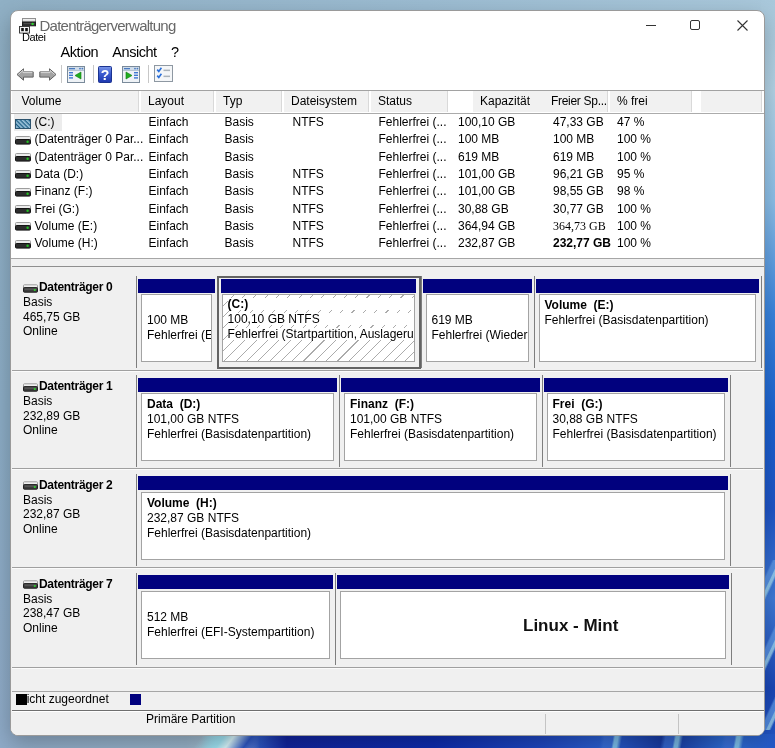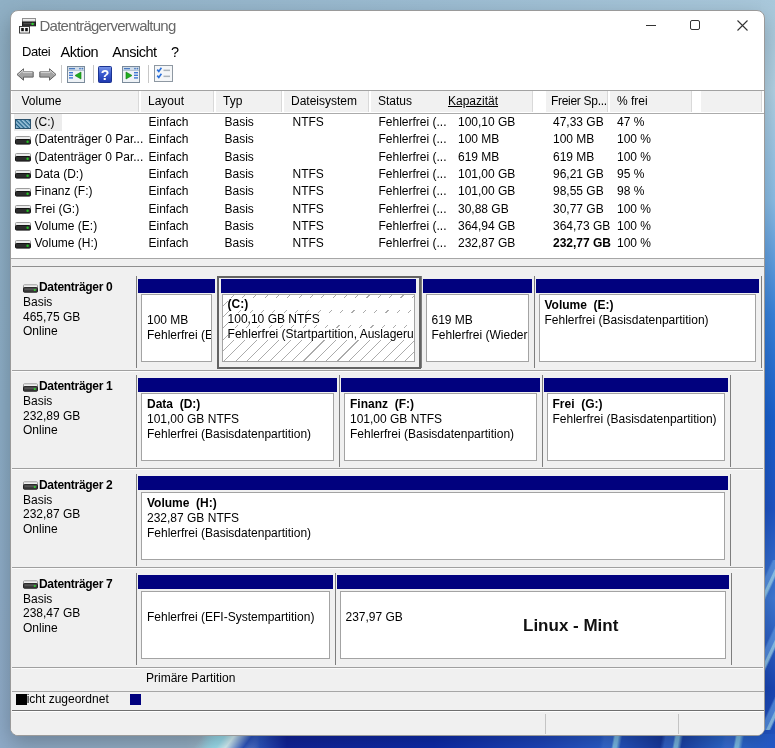--- a/index.html
+++ b/index.html
@@ -52,21 +52,21 @@
 <rect x="2.2" y="11" width="2.6" height="3.2" fill="#111"></rect>
 <rect x="6.2" y="11" width="2.6" height="3.2" fill="#111"></rect>
 <rect x="1.5" y="15" width="8" height="0.8" fill="#b9b9b9"></rect>
 </svg>
 <div class="t" style="left:28.5px;top:7px;font-size:15px;line-height:16px;letter-spacing:-0.75px;color:#686868;">Datenträgerverwaltung</div>
 <div style="position:absolute;left:635px;top:14px;width:10px;height:1px;background:#333;"></div>
 <div style="position:absolute;left:679px;top:9px;width:10px;height:10px;border:1px solid #333;border-radius:2px;"></div>
 <svg style="position:absolute;left:726px;top:9px" width="11" height="11" viewBox="0 0 11 11">
 <path d="M0.5,0.5 L10.5,10.5 M10.5,0.5 L0.5,10.5" stroke="#333" stroke-width="1.1" fill="none"></path>
     </svg>
-<div class="t" style="left:11px;top:33px;font-size:13px;line-height:16px;letter-spacing:-0.45px;">Datei</div>
+<div class="t" style="left:11px;top:18px;font-size:11px;line-height:16px;letter-spacing:-0.45px;">Datei</div>
 <div class="t" style="left:49.6px;top:33px;font-size:14.5px;line-height:16px;letter-spacing:-0.45px;">Aktion</div>
 <div class="t" style="left:101.3px;top:33px;font-size:14.5px;line-height:16px;letter-spacing:-0.45px;">Ansicht</div>
 <div class="t" style="left:160px;top:33px;font-size:14.5px;line-height:16px;letter-spacing:-0.45px;">?</div>
 <svg style="position:absolute;left:4.5px;top:57px" width="18" height="13" viewBox="0 0 18 13">
       <g>
         <path d="M1,6.5 L7.5,0.8 L7.5,3.9 L17.2,3.9 L17.2,9.1 L7.5,9.1 L7.5,12.2 Z" fill="#a3a3a3" stroke="#606060" stroke-width="1"></path>
         <path d="M2.4,6.4 L7,2.4 L7,4.6 L16.4,4.6" fill="none" stroke="#d8d8d8" stroke-width="1"></path>
       </g>
     </svg>
 <svg style="position:absolute;left:27.5px;top:57px" width="18" height="13" viewBox="0 0 18 13">
@@ -120,21 +120,21 @@
 <rect x="9.5" y="4.6" width="6.5" height="1.5" fill="#aab2ba"></rect>
 <rect x="9.5" y="10.6" width="6.5" height="1.5" fill="#aab2ba"></rect>
 </svg>
 <div style="position:absolute;left:0;top:78.5px;width:753px;height:1px;background:#a2a2a2;"></div>
 <div style="position:absolute;left:0;top:79.5px;width:753px;height:23px;background:#fff;">
 <div class="hcell" style="left:0.5px;width:127.5px;padding-left:10px;">Volume</div>
 <div class="hcell" style="left:130px;width:73px;padding-left:7px;">Layout</div>
 <div class="hcell" style="left:205px;width:66px;padding-left:7px;">Typ</div>
 <div class="hcell" style="left:273px;width:85px;padding-left:7px;">Dateisystem</div>
 <div class="hcell" style="left:360px;width:77px;padding-left:7px;">Status</div>
-<div class="hcell" style="left:430px;width:92px;padding-left:7px;text-decoration:underline;">Kapazität</div>
+<div class="hcell" style="left:462px;width:92px;padding-left:7px;">Kapazität</div>
 <div class="hcell" style="left:535px;width:62px;padding-left:5px;letter-spacing:-0.3px;">Freier Sp...</div>
 <div class="hcell" style="left:599px;width:82px;padding-left:7px;">% frei</div>
 <div class="hcell" style="left:690px;width:61px;padding-left:7px;"></div>
 </div>
 <div style="position:absolute;left:0;top:101.5px;width:753px;height:1px;background:#ababab;"></div>
 <div style="position:absolute;left:3px;top:102.5px;width:48px;height:17px;background:#ececec;"></div>
 <div style="position:absolute;left:4px;top:104.5px;width:16px;height:12px;"><svg width="16" height="12" viewBox="0 0 16 12">
         <defs>
           <pattern id="hb" width="3" height="3" patternUnits="userSpaceOnUse" patternTransform="rotate(45)">
             <rect width="3" height="3" fill="#9cc2da"></rect>
@@ -218,21 +218,21 @@
         <rect x="0.5" y="1.5" width="15" height="5" rx="1" fill="#ececec" stroke="#9d9d9d" stroke-width="1"></rect>
         <rect x="0.5" y="4.5" width="15" height="4.6" rx="1" fill="#2d2d2d" stroke="#141414" stroke-width="1"></rect>
         <circle cx="12.6" cy="6.8" r="1.2" fill="#22c122"></circle>
       </svg></div>
 <div class="t" style="left:23.5px;top:207.8px;">Volume (E:)</div>
 <div class="t" style="left:137.5px;top:207.8px;">Einfach</div>
 <div class="t" style="left:213.5px;top:207.8px;">Basis</div>
 <div class="t" style="left:281.5px;top:207.8px;">NTFS</div>
 <div class="t" style="left:367.5px;top:207.8px;">Fehlerfrei (...</div>
 <div class="t" style="left:447px;top:207.8px;">364,94 GB</div>
-<div class="t" style="left:542px;top:207.8px;">364,73 GB</div>
+<div class="t" style="left:542px;top:207.8px;font-family:Liberation Serif, serif;">364,73 GB</div>
 <div class="t" style="left:606px;top:207.8px;">100 %</div>
 <div style="position:absolute;left:4px;top:225.60000000000002px;width:16px;height:12px;"><svg width="16" height="12" viewBox="0 0 16 12">
         <rect x="0.5" y="1.5" width="15" height="5" rx="1" fill="#ececec" stroke="#9d9d9d" stroke-width="1"></rect>
         <rect x="0.5" y="4.5" width="15" height="4.6" rx="1" fill="#2d2d2d" stroke="#141414" stroke-width="1"></rect>
         <circle cx="12.6" cy="6.8" r="1.2" fill="#22c122"></circle>
       </svg></div>
 <div class="t" style="left:23.5px;top:225.10000000000002px;">Volume (H:)</div>
 <div class="t" style="left:137.5px;top:225.10000000000002px;">Einfach</div>
 <div class="t" style="left:213.5px;top:225.10000000000002px;">Basis</div>
 <div class="t" style="left:281.5px;top:225.10000000000002px;">NTFS</div>
@@ -301,20 +301,21 @@
 </div>
 <div class="bar" style="left:330px;top:366.5px;width:198.5px;"></div>
 <div class="pbody" style="left:333px;top:382.0px;width:192.5px;height:68px;">
 <div style="font-weight:bold;">Finanz&nbsp;&nbsp;(F:)</div>
 <div>101,00 GB NTFS</div>
 <div>Fehlerfrei (Basisdatenpartition)</div>
 </div>
 <div class="bar" style="left:532.5px;top:366.5px;width:184.5px;"></div>
 <div class="pbody" style="left:535.5px;top:382.0px;width:178.5px;height:68px;">
 <div style="font-weight:bold;">Frei&nbsp;&nbsp;(G:)</div>
+<div>30,88 GB NTFS</div>
 <div>Fehlerfrei (Basisdatenpartition)</div>
 </div>
 <div class="groove" style="left:1px;top:457px;width:751px;"></div>
 <div style="position:absolute;left:12px;top:467px;width:15px;height:11px;"><svg width="15" height="11" viewBox="0 0 15 11">
         <rect x="0.5" y="0.8" width="14" height="4.6" rx="0.8" fill="#f0f0f0" stroke="#9d9d9d" stroke-width="1"></rect>
         <rect x="0.5" y="3.6" width="14" height="4.6" rx="0.8" fill="#3c3c3c" stroke="#202020" stroke-width="1"></rect>
         <rect x="1.5" y="4.6" width="12" height="1" fill="#666"></rect>
         <circle cx="11.8" cy="6" r="1.1" fill="#2bd42b"></circle>
       </svg></div>
 <div class="t b" style="left:28px;top:466.5px;letter-spacing:-0.3px;">Datenträger 2</div>
@@ -335,29 +336,29 @@
         <circle cx="11.8" cy="6" r="1.1" fill="#2bd42b"></circle>
       </svg></div>
 <div class="t b" style="left:28px;top:565.5px;letter-spacing:-0.3px;">Datenträger 7</div>
 <div class="t" style="left:12px;top:580.5px;line-height:14.5px;">Basis<br>238,47 GB<br>Online</div>
 <div class="vl" style="left:125px;top:561.5px;height:92px;"></div>
 <div class="vl" style="left:323.5px;top:561.5px;height:92px;"></div>
 <div class="vl" style="left:720px;top:561.5px;height:92px;"></div>
 <div class="bar" style="left:127px;top:564px;width:194.5px;"></div>
 <div class="pbody" style="left:130px;top:579.5px;width:188.5px;height:68px;">
 <div>&nbsp;</div>
+<div>512 MB</div>
 <div>Fehlerfrei (EFI-Systempartition)</div>
 </div>
 <div class="bar" style="left:325.5px;top:564px;width:392.5px;"></div>
 <div class="pbody" style="left:328.5px;top:579.5px;width:386.5px;height:68px;">
 <div>&nbsp;</div>
-<div>237,97 GB</div>
 </div>
 <div class="groove" style="left:1px;top:655.5px;width:751px;"></div>
 <div style="position:absolute;left:512px;top:605px;font-size:17px;font-weight:bold;color:#111;font-family:'Liberation Sans',sans-serif;">Linux - Mint</div>
 <div style="position:absolute;left:0.5px;top:679.5px;width:752px;height:1px;background:#a6a6a6;"></div>
 <div style="position:absolute;left:5px;top:683px;width:11px;height:11px;background:#000;"></div>
 <div class="t" style="left:7px;top:680.5px;">Nicht zugeordnet</div>
 <div style="position:absolute;left:119px;top:683px;width:11px;height:11px;background:#01017e;"></div>
-<div class="t" style="left:135px;top:660px;">Primäre Partition</div>
+<div class="t" style="left:135px;top:701px;">Primäre Partition</div>
 <div style="position:absolute;left:0.5px;top:698.5px;width:752px;height:1px;background:#6f6f6f;box-shadow:0 1px 0 #fff;"></div>
 <div style="position:absolute;left:534px;top:703px;width:1px;height:20px;background:#c4c4c4;"></div>
 <div style="position:absolute;left:667px;top:703px;width:1px;height:20px;background:#c4c4c4;"></div>
 </div>
 </body></html>

